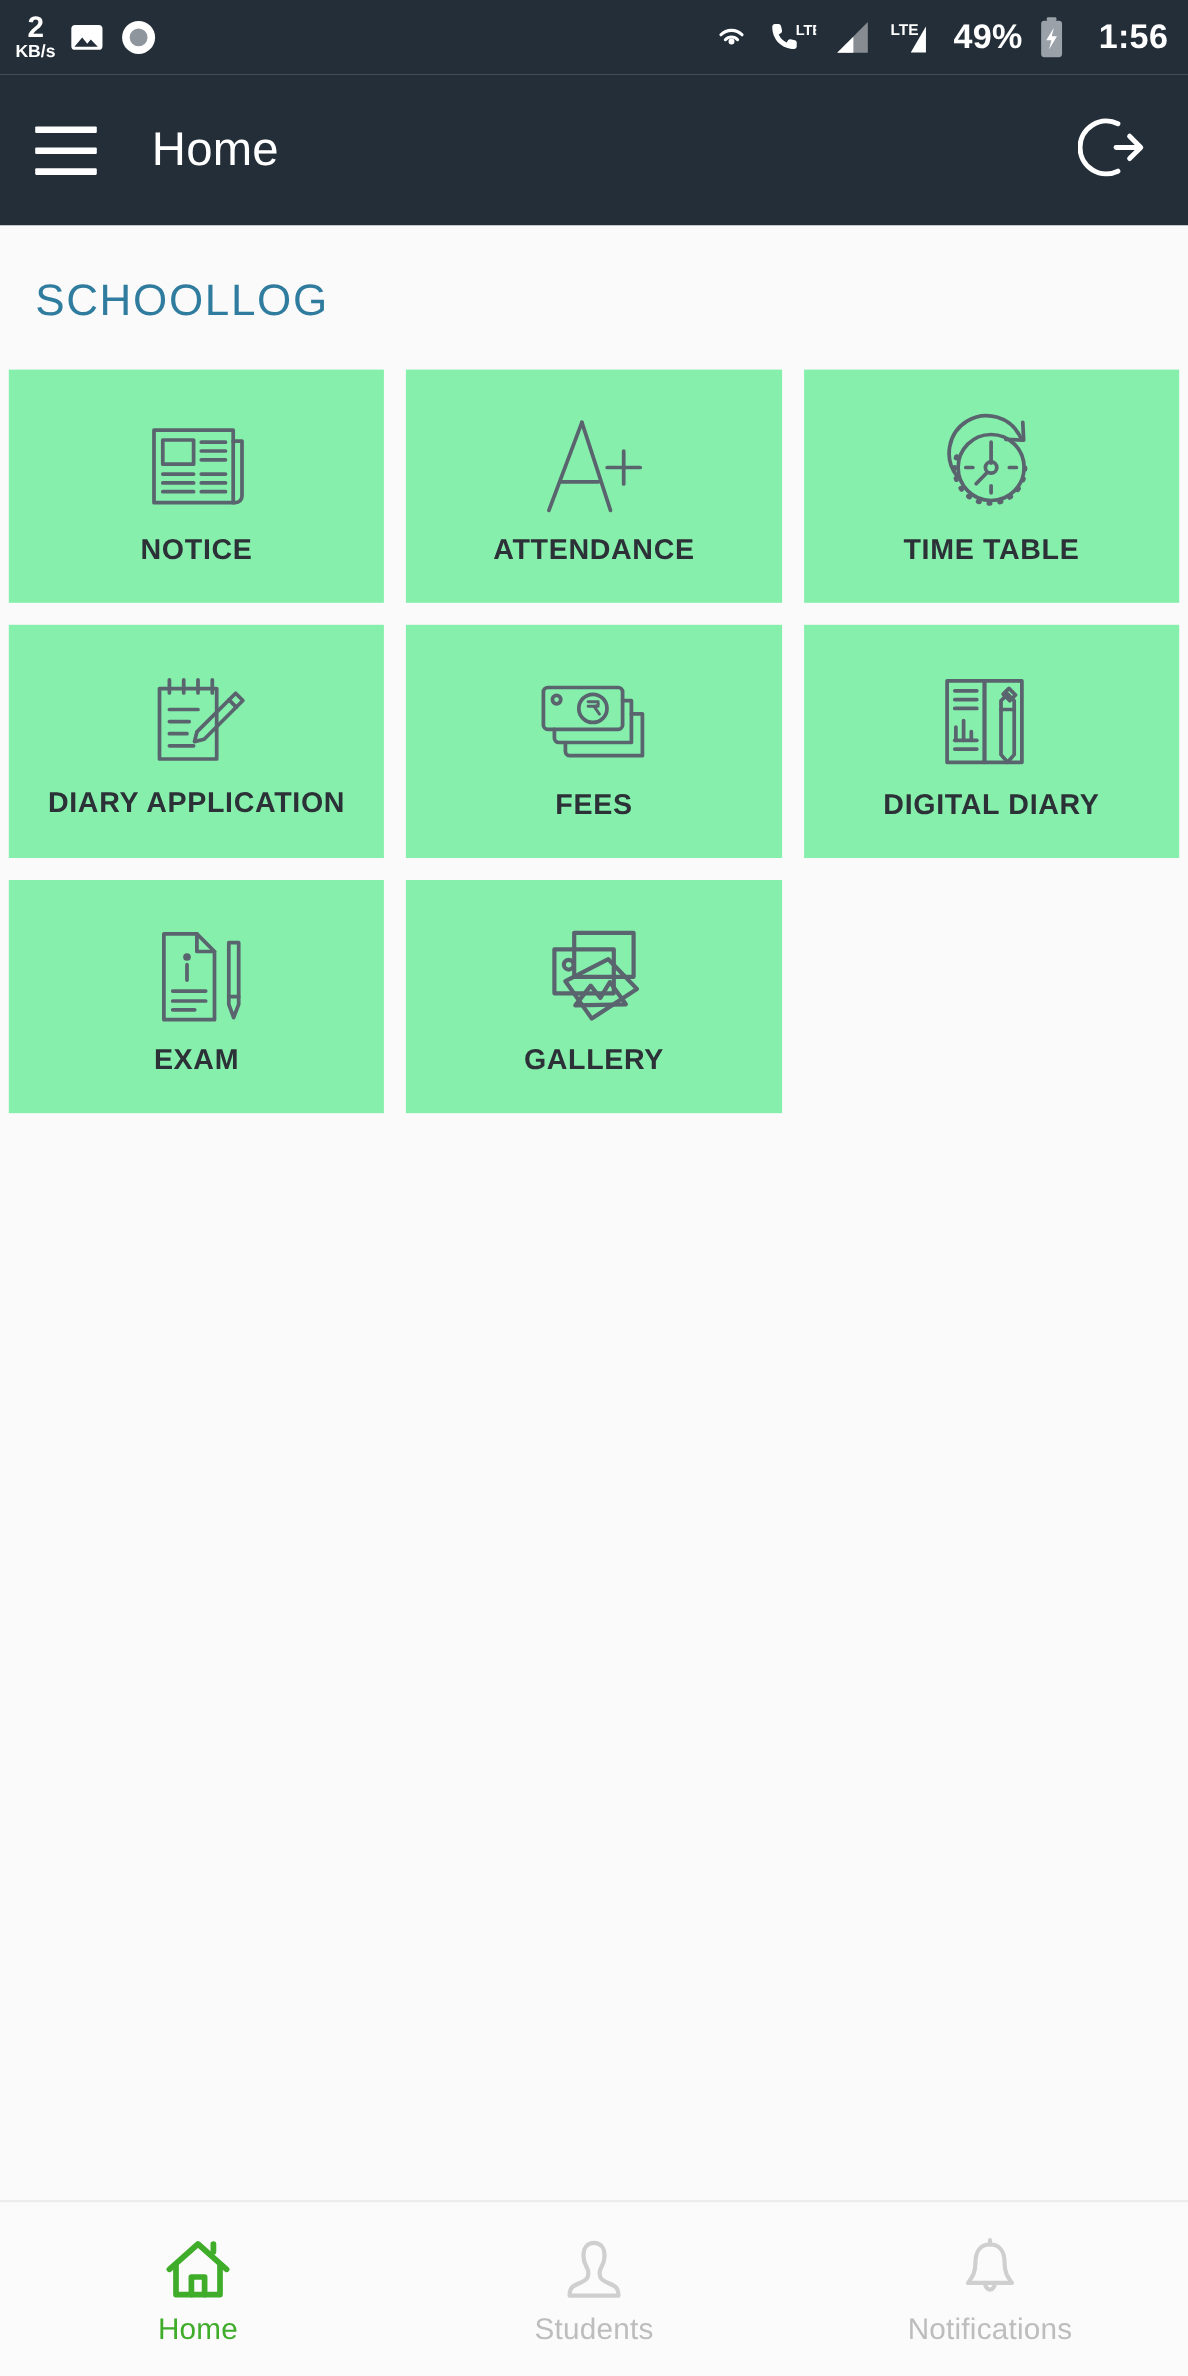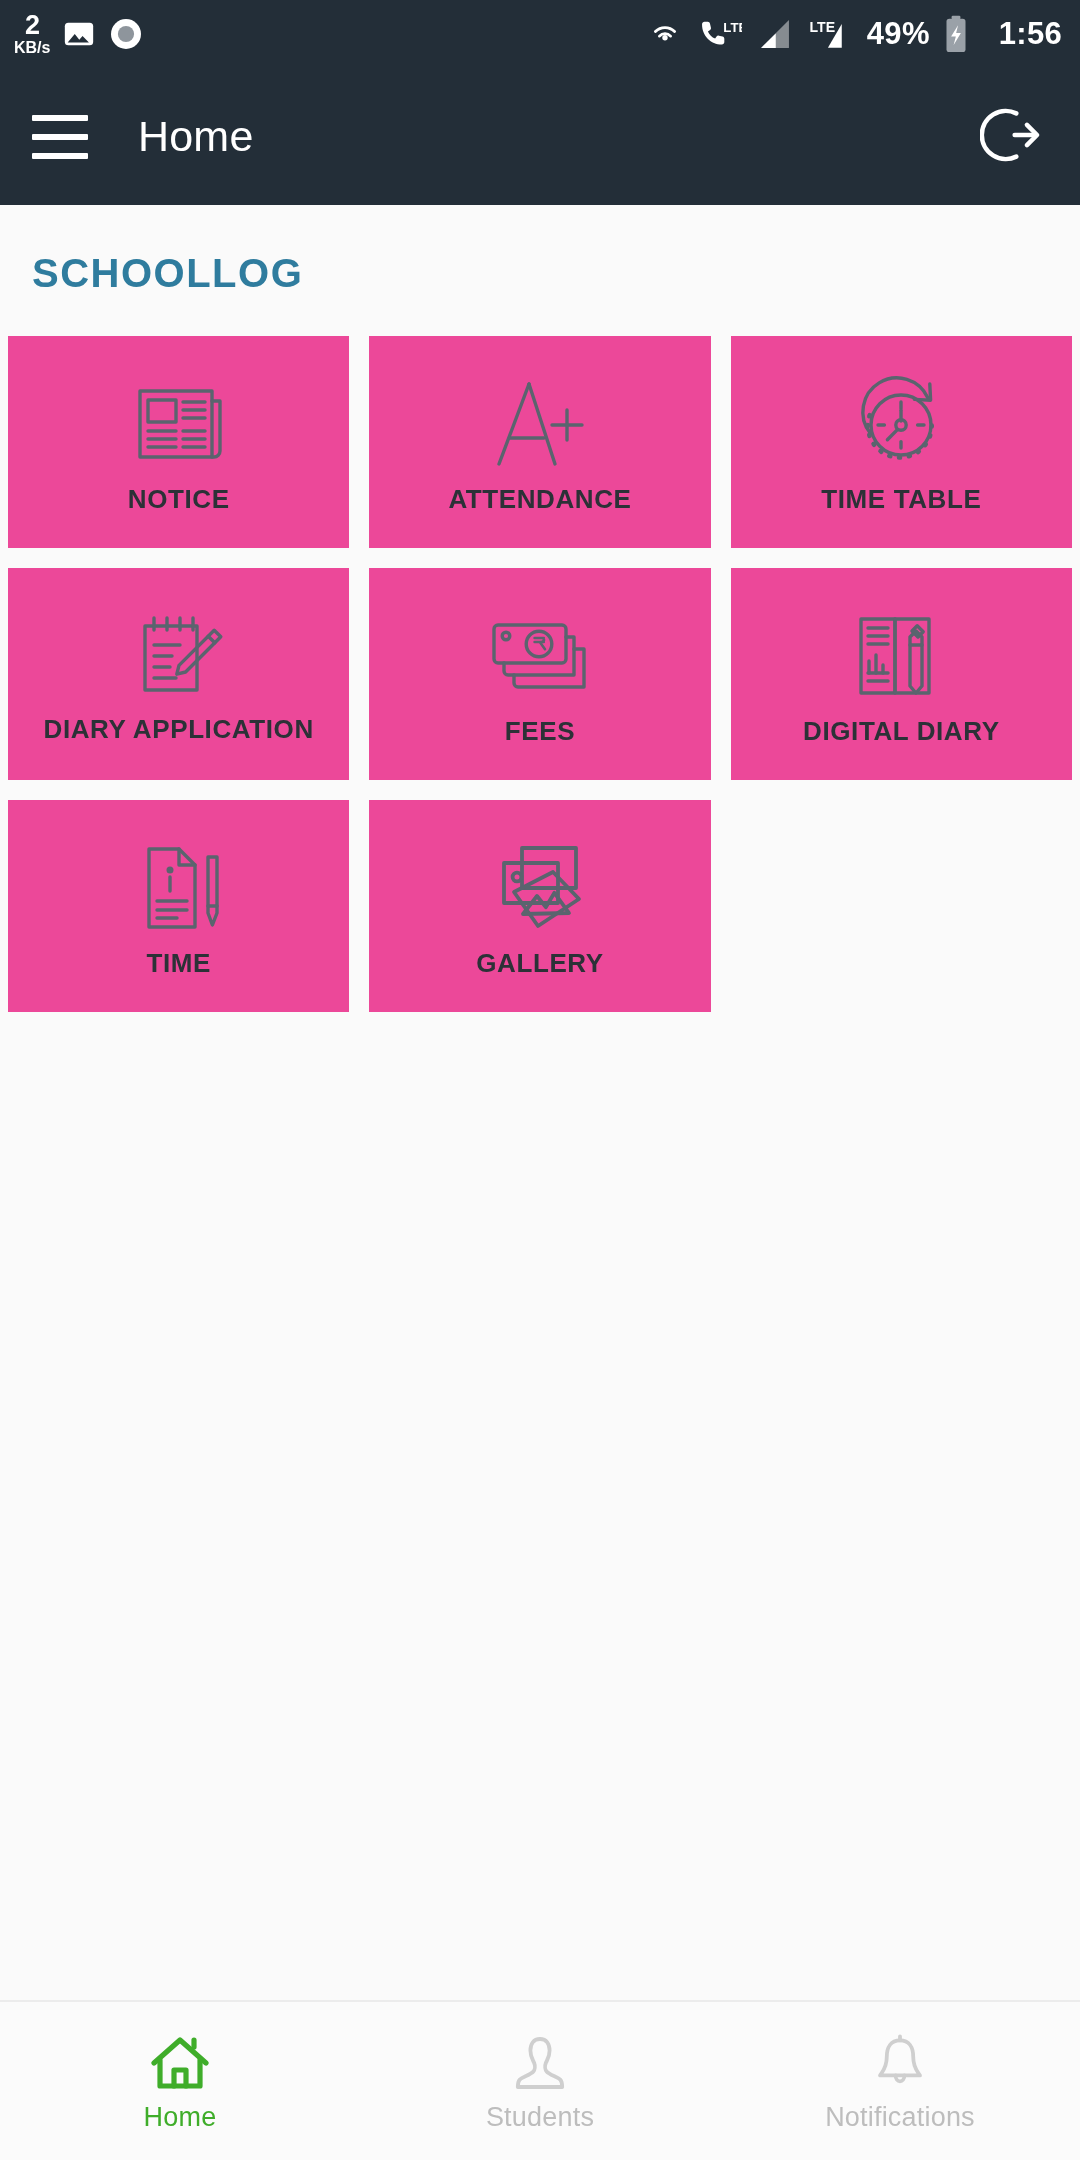--- a/index.html
+++ b/index.html
@@ -32,27 +32,27 @@
     display: flex; align-items: center; padding: 0 36px 0 32px; flex: 0 0 137px;
   }
   .hamburger { width: 56px; height: 44px; display: flex; flex-direction: column; justify-content: space-between; cursor: pointer; }
   .hamburger span { display: block; height: 6px; background: #ffffff; border-radius: 1px; width: 100%; }
   .appbar-title { font-size: 43px; font-weight: normal; margin-left: 50px; letter-spacing: 0.2px; }
   .appbar-spacer { flex: 1; }
 
   
   .content { flex: 1; background: #fafafa; display: flex; flex-direction: column; overflow: hidden; }
   .brand {
-    color: #2f7c9e; font-size: 40px; font-weight: bold;
+    color: #2f7c9e; font-size: 40px; font-weight: normal;
     letter-spacing: 1.5px; padding: 46px 0 40px 32px;
   }
 
   .grid { display: grid; grid-template-columns: repeat(3, 1fr); gap: 20px; padding: 0 8px; }
   .tile {
-    background: #ec4899; height: 212px;
+    background: #86efac; height: 212px;
     display: flex; flex-direction: column; align-items: center; justify-content: center;
     cursor: pointer; position: relative;
   }
   .tile-icon { height: 108px; display: flex; align-items: center; justify-content: center; margin-bottom: 6px; }
   .tile-label {
     font-size: 26px; font-weight: bold; color: #2c3137;
     text-align: center; letter-spacing: 0.6px; line-height: 1.18; padding: 0 8px;
   }
   .tile.two-line .tile-icon { margin-bottom: 2px; }
   .filler { flex: 1; background: #fafafa; }
@@ -242,21 +242,21 @@
           <svg width="104" height="100" viewBox="0 0 52 50" fill="none" stroke="#5a646e" stroke-width="1.7" stroke-linecap="round" stroke-linejoin="round">
             <path d="M11 5.5h15l8 8v31H11z"></path>
             <path d="M26 5.5v8h8"></path>
             <path d="M21.5 19.5v7"></path>
             <circle cx="21.5" cy="16" r="0.9" fill="#5a646e"></circle>
             <path d="M15 31.5h15M15 36h15M15 40h10"></path>
             <path d="M40.5 9.5h4.5v28l-2.3 6-2.2-6z"></path>
             <path d="M40.5 34h4.5"></path>
           </svg>
         </div>
-        <div class="tile-label">TIME</div>
+        <div class="tile-label">EXAM</div>
       </div>
 
 
       <div class="tile">
         <div class="tile-icon">
           <svg width="108" height="98" viewBox="0 0 54 49" fill="none" stroke="#5a646e" stroke-width="1.9" stroke-linecap="round" stroke-linejoin="round">
             <rect x="18" y="4.5" width="27" height="20"></rect>
             <rect x="9" y="12" width="27" height="20"></rect>
             <circle cx="15.5" cy="19" r="2.2"></circle>
             <path d="M33.5 16.5L46.5 30 26 43.5 14 26.5z"></path>

